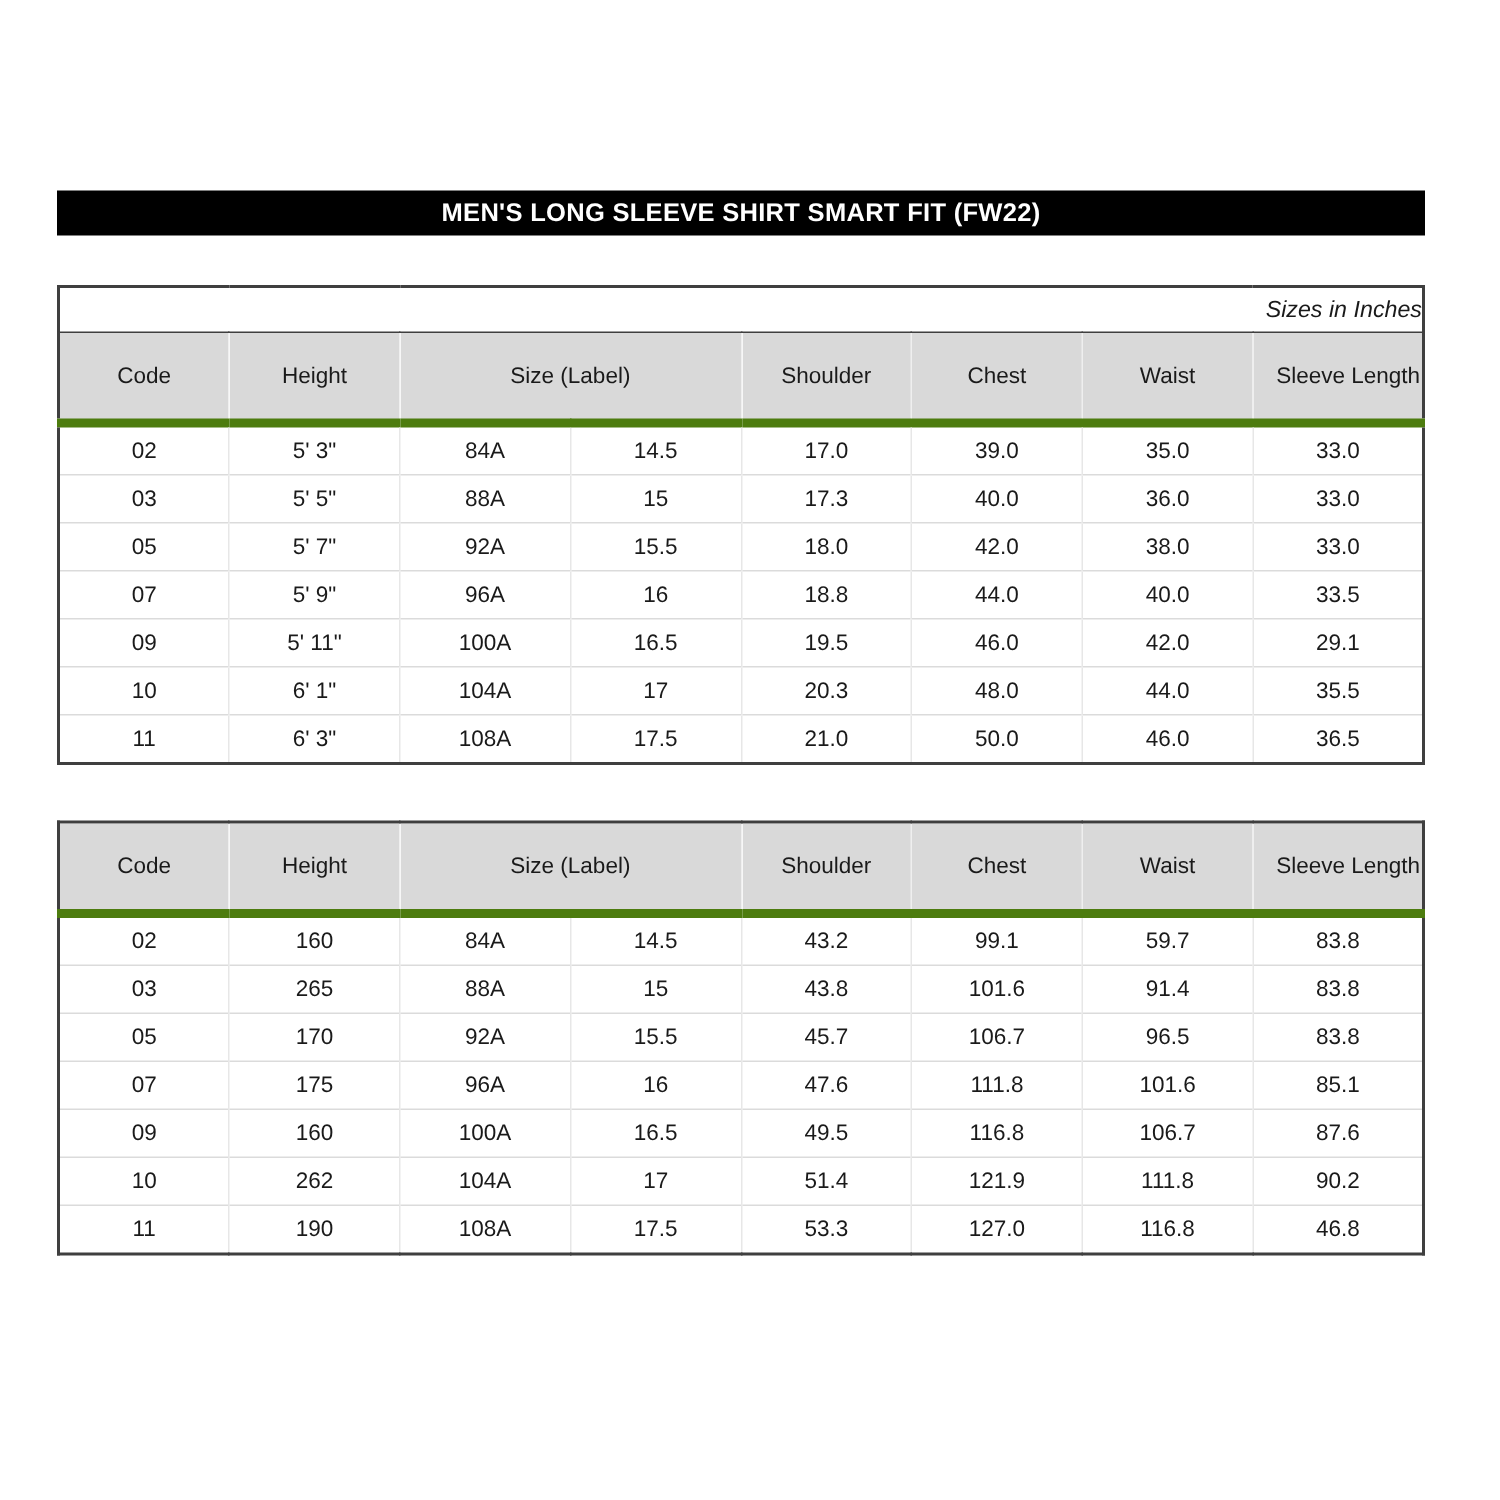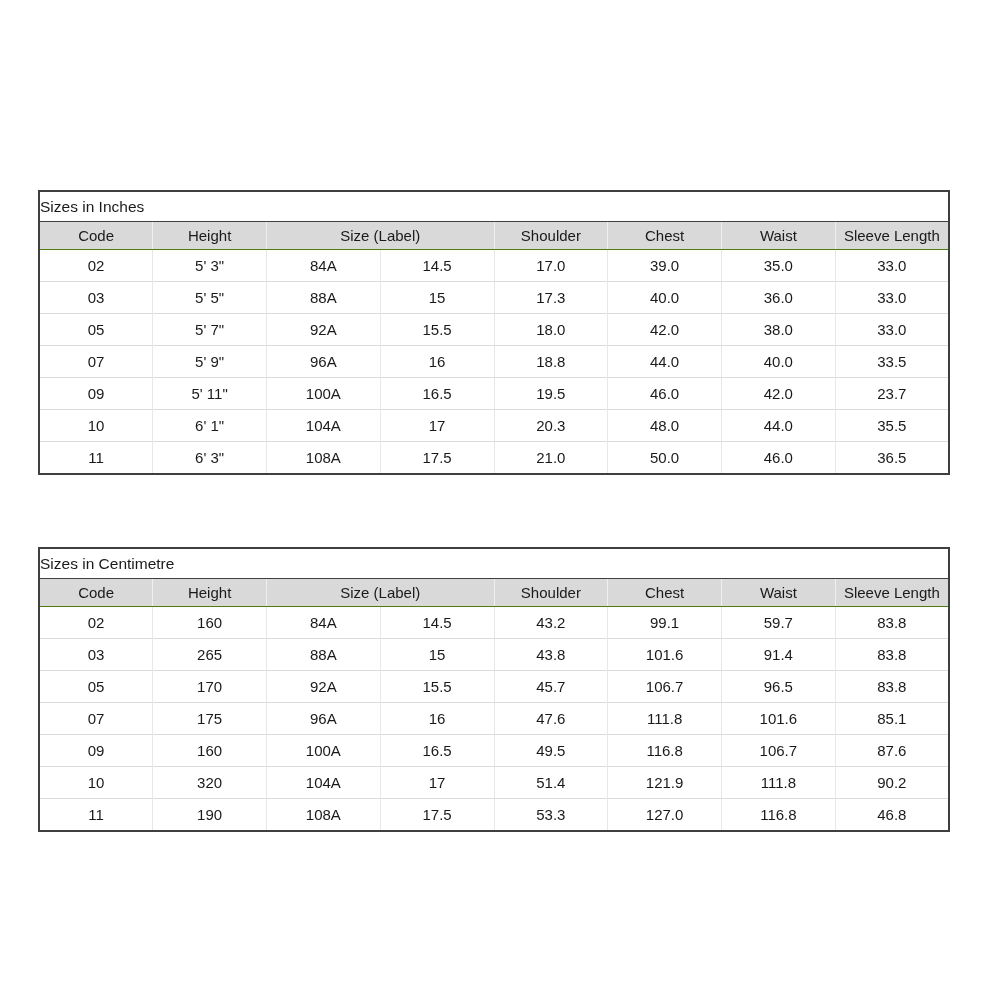--- a/index.html
+++ b/index.html
@@ -38,32 +38,33 @@
     font-size: 15px;
     color: #1a1a1a;
   }
   table.size-table col { width: 12.5%; }
   tr.caption-row th {
     height: 29px;
     font-weight: normal;
     font-size: 15.5px;
     background: #ffffff;
     border-bottom: 1px solid #3f3f3f;
-    text-align: left;
+    text-align: right;
     padding: 0;
+    font-style: italic;
   }
   tr.header-row th {
     height: 27px;
     font-weight: normal;
     font-size: 15px;
     background: var(--header-bg, #d9d9d9);
-    border-bottom: 1px solid #4d7c0f;
+    border-bottom: 6px solid #4d7c0f;
     border-left: 1px solid #efefef;
     text-align: center;
-    padding: 0;
+    padding: 15px;
     white-space: nowrap;
     overflow: hidden;
   }
   tr.header-row th:first-child { border-left: none; }
   tbody td {
     height: 31px;
     text-align: center;
     vertical-align: middle;
     border-top: 1px solid #dbdbdb;
     border-left: 1px solid #e7e7e7;
@@ -71,20 +72,23 @@
     white-space: nowrap;
   }
   tbody tr:first-child td { border-top: none; }
   tbody td:first-child { border-left: none; text-align: center; }
 </style>
 </head>
 <body>
 
 <div class="page" style="--title-bg: #000000; --title-fg: #ffffff; --header-bg: #d9d9d9;">
 
+  <div class="title-bar">
+    <span>MEN'S LONG SLEEVE SHIRT SMART FIT (FW22)</span>
+  </div>
 
   <div class="table-block first">
     <table class="size-table">
       <colgroup>
         <col>
           <col>
           <col>
           <col>
           <col>
           <col>
@@ -147,21 +151,21 @@
             <td>33.5</td>
           </tr>
           <tr>
             <td>09</td>
             <td>5' 11"</td>
             <td>100A</td>
             <td>16.5</td>
             <td>19.5</td>
             <td>46.0</td>
             <td>42.0</td>
-            <td>23.7</td>
+            <td>29.1</td>
           </tr>
           <tr>
             <td>10</td>
             <td>6' 1"</td>
             <td>104A</td>
             <td>17</td>
             <td>20.3</td>
             <td>48.0</td>
             <td>44.0</td>
             <td>35.5</td>
@@ -186,23 +190,20 @@
         <col>
           <col>
           <col>
           <col>
           <col>
           <col>
           <col>
           <col>
       </colgroup>
       <thead>
-        <tr class="caption-row">
-          <th colspan="8">Sizes in Centimetre</th>
-        </tr>
         <tr class="header-row cols">
             <th>Code</th>
             <th>Height</th>
             <th colspan="2">Size (Label)</th>
             <th>Shoulder</th>
             <th>Chest</th>
             <th>Waist</th>
             <th>Sleeve Length</th>
           </tr>
       </thead>
@@ -252,21 +253,21 @@
             <td>160</td>
             <td>100A</td>
             <td>16.5</td>
             <td>49.5</td>
             <td>116.8</td>
             <td>106.7</td>
             <td>87.6</td>
           </tr>
           <tr>
             <td>10</td>
-            <td>320</td>
+            <td>262</td>
             <td>104A</td>
             <td>17</td>
             <td>51.4</td>
             <td>121.9</td>
             <td>111.8</td>
             <td>90.2</td>
           </tr>
           <tr>
             <td>11</td>
             <td>190</td>

